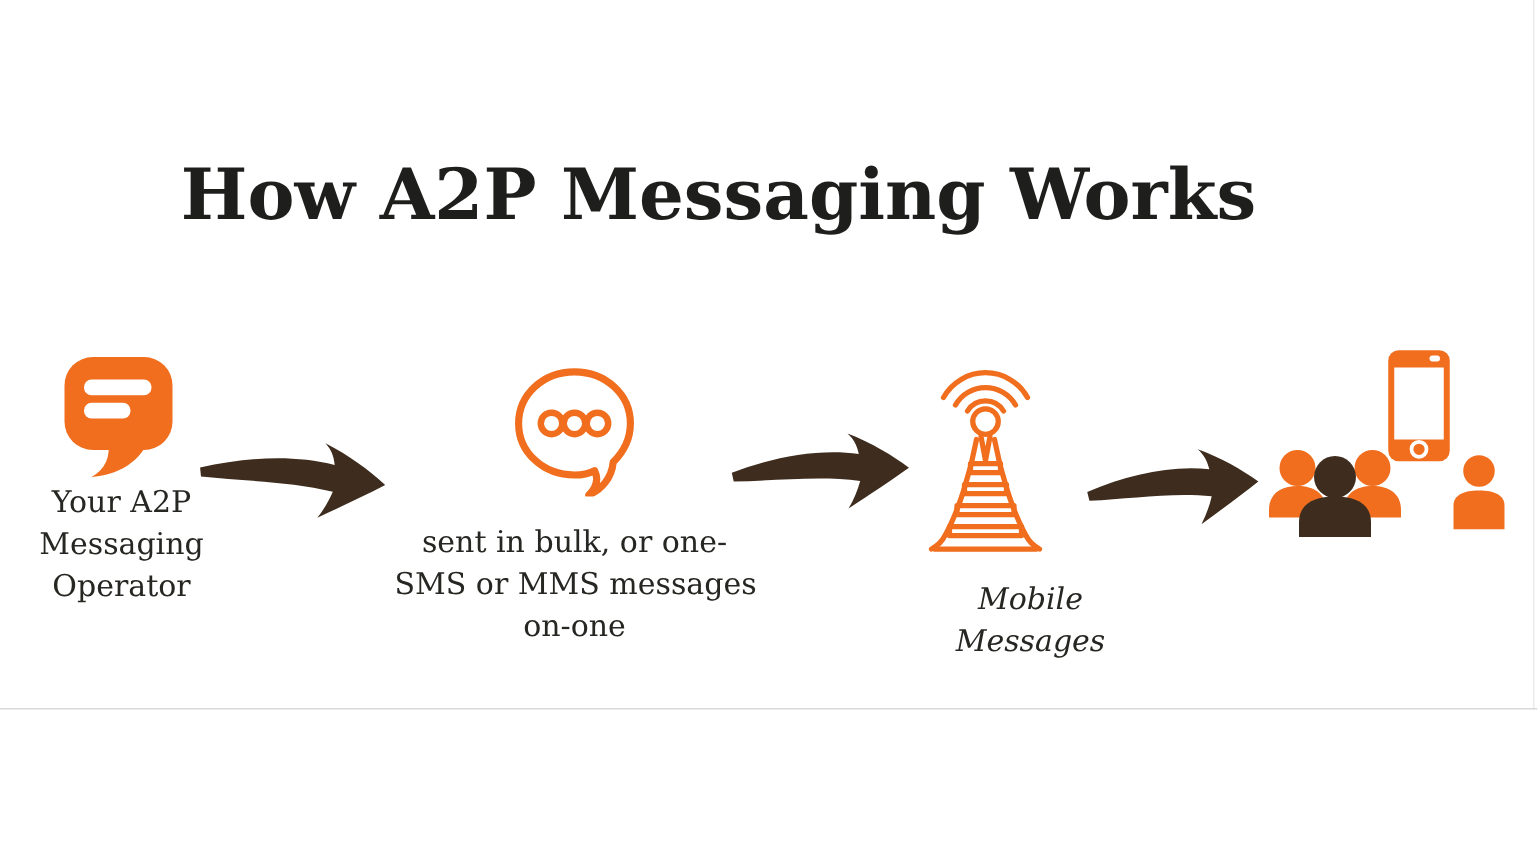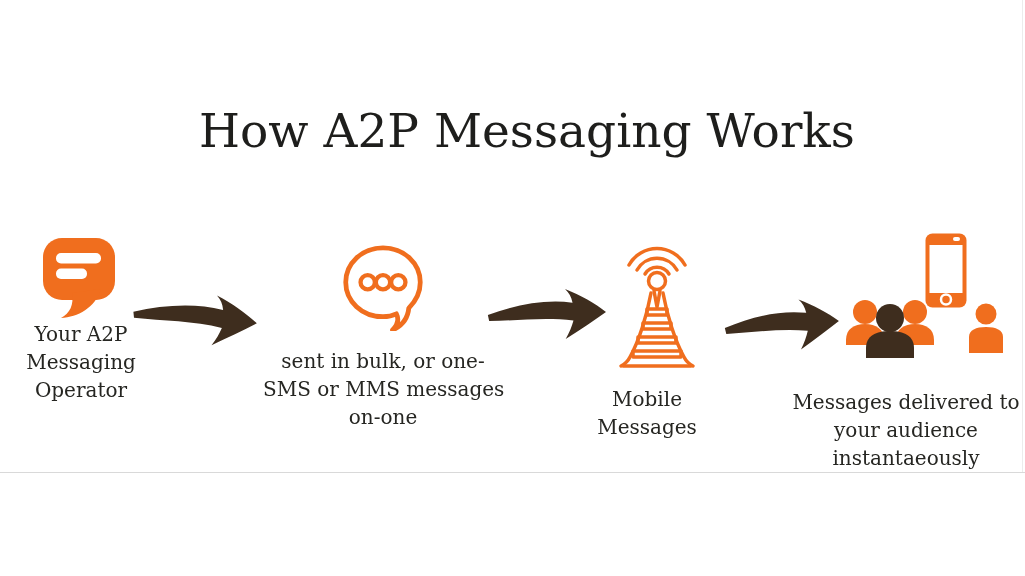--- a/index.html
+++ b/index.html
@@ -2,21 +2,21 @@
 <html style="--orange: #F06E1E; --dark-brown: #3E2D1E; --heading-text: #1E1E1C; --label-text: #262622; --canvas-edge: #D9D9D9;"><head>
 <meta charset="utf-8">
 <style>
   html,body{margin:0;padding:0;background:#ffffff;width:1025px;height:576px;overflow:hidden;}
   .root{position:relative;width:1025px;height:576px;background:#ffffff;
         font-family:"DejaVu Serif","Liberation Serif",serif;}
   .canvas{position:absolute;left:0;top:0;width:1022px;height:473px;background:#fff;
           border-right:1px solid #ececec;}
   .canvas-edge-bottom{position:absolute;left:0;top:472px;width:1025px;height:1px;background:#d9d9d9;}
   .title{position:absolute;left:0;top:103px;width:958px;text-align:center;
-         font-size:47px;font-weight:400;color:#1e1e1c;letter-spacing:0px;white-space:nowrap;margin-left:48px;}
+         font-size:47px;font-weight:700;color:#1e1e1c;letter-spacing:0px;white-space:nowrap;}
   .label{position:absolute;text-align:center;font-size:20px;line-height:28px;color:#262622;}
   .label div{white-space:nowrap;}
   .icon{position:absolute;}
   .orange{color:var(--orange,#F06E1E);}
   .brown{color:var(--dark-brown,#3E2D1E);}
   svg{display:block;}
 </style>
 </head>
 <body>
 
@@ -66,21 +66,21 @@
       <path d="M37 54 L40 70 L43 54"></path>
       <path d="M34 56 C30 78 22 104 13 120 C11 124 8 127 4 129"></path>
       <path d="M46 56 C50 78 58 104 67 120 C69 124 72 127 76 129"></path>
       <path d="M6 129 L74 129"></path>
       <rect x="30" y="72" width="20" height="6"></rect>
       <rect x="26" y="86" width="28" height="6"></rect>
       <rect x="21" y="100" width="38" height="6"></rect>
       <rect x="16" y="114" width="48" height="6"></rect>
     </g>
   </svg>
-  <div class="label" style="left:580px;top:385px;width:134px;">
+  <div class="label" style="left:620px;top:385px;width:134px;font-style:italic;">
     <div>Mobile</div>
     <div>Messages</div>
   </div>
 
   <svg class="icon brown" style="left:723px;top:300px;transform:rotate(-5deg)" width="118" height="52" viewBox="0 0 126 52" preserveAspectRatio="none">
     <path d="M2 23 C32 14 62 10 90 15 C89 9 87 5 83 1 C99 8 113 17 124 26 C111 34 97 42 81 51 C85 45 88 39 90 33 C62 28 32 30 3 29 Z" fill="currentColor"></path>
   </svg>
 
   <svg class="icon orange" style="left:925px;top:233px" width="42" height="75" viewBox="0 0 42 75">
     <rect x="0.5" y="0.5" width="41" height="74" rx="7" fill="currentColor"></rect>
@@ -97,20 +97,15 @@
     </g>
     <g fill="var(--dark-brown,#3E2D1E)">
       <circle cx="46" cy="21" r="14"></circle>
       <path d="M22 61 L22 51 C22 39 32 34 46 34 C60 34 70 39 70 51 L70 61 Z"></path>
     </g>
   </svg>
   <svg class="icon orange" style="left:966px;top:303px" width="40" height="50" viewBox="0 0 40 50">
     <circle cx="20" cy="11" r="10.5" fill="currentColor"></circle>
     <path d="M3 50 L3 34 C3 27 10 24 20 24 C30 24 37 27 37 34 L37 50 Z" fill="currentColor"></path>
   </svg>
-  <div class="label" style="left:786px;top:388px;width:240px;">
-    <div>Messages delivered to</div>
-    <div>your audience</div>
-    <div>instantaeously</div>
-  </div>
 
   <div class="canvas-edge-bottom"></div>
 </div>
 
 </body></html>

